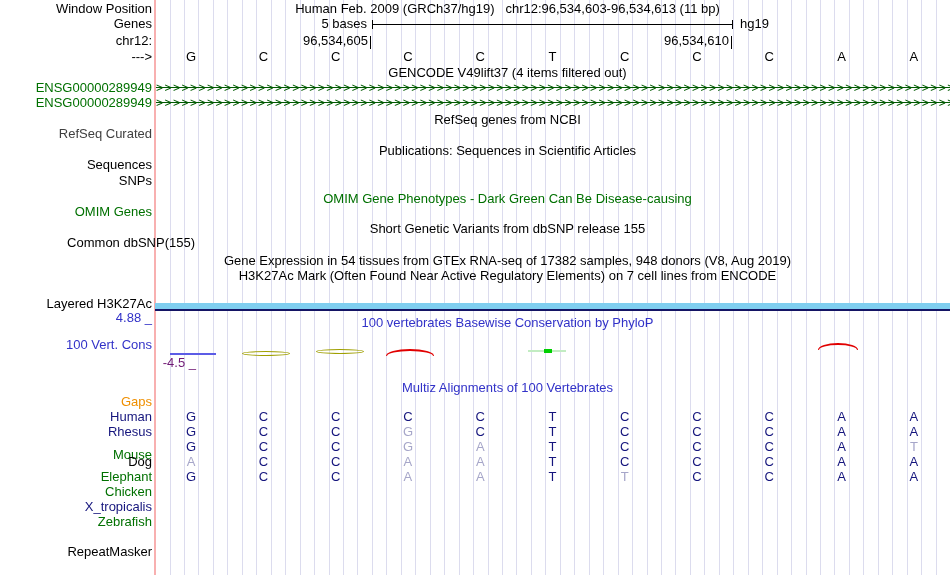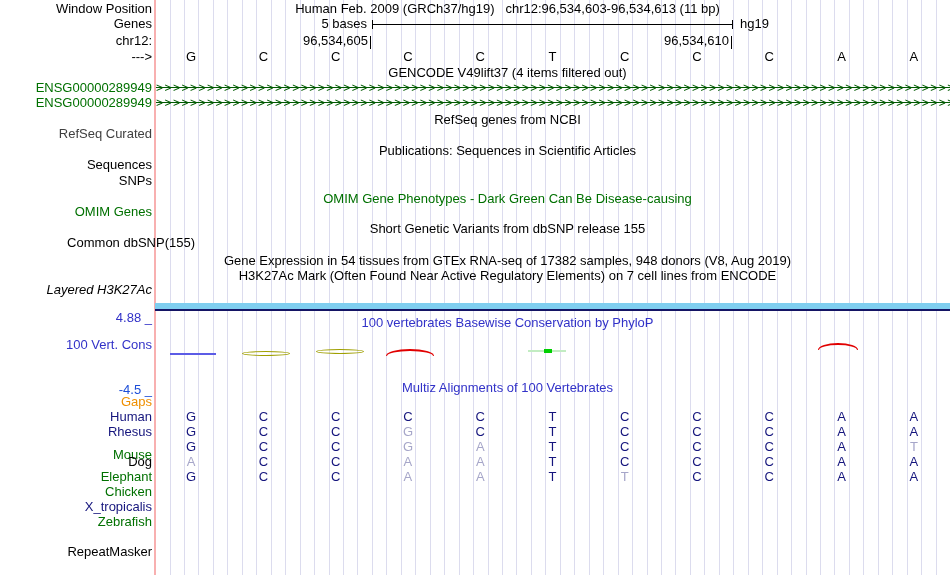--- a/index.html
+++ b/index.html
@@ -129,28 +129,28 @@
   <div class="side" style="top:174px;">SNPs</div>
 
   <div class="ctr" style="top: 192px; color: rgb(0, 112, 0);">OMIM Gene Phenotypes - Dark Green Can Be Disease-causing</div>
   <div class="side" style="top: 205px; color: rgb(0, 112, 0);">OMIM Genes</div>
 
   <div class="ctr" style="top:222px;">Short Genetic Variants from dbSNP release 155</div>
   <div class="side" style="top:236px;margin-left:43px;">Common dbSNP(155)</div>
 
   <div class="ctr" style="top:254px;">Gene Expression in 54 tissues from GTEx RNA-seq of 17382 samples, 948 donors (V8, Aug 2019)</div>
   <div class="ctr" style="top:269px;">H3K27Ac Mark (Often Found Near Active Regulatory Elements) on 7 cell lines from ENCODE</div>
-  <div class="side" style="top:283px;font-style:italic;">Layered H3K27Ac</div>
+  <div class="side" style="top:297px;">Layered H3K27Ac</div>
   <div class="abs" style="top: 303px; left: 155px; width: 795px; height: 6px; background: rgb(127, 206, 239);"></div>
   <div class="abs" style="top: 309px; left: 155px; width: 795px; height: 2px; background: rgb(20, 20, 100);"></div>
 
   <div class="side" style="top: 311px; color: rgb(50, 50, 200);">4.88 _</div>
   <div class="ctr" style="top: 316px; color: rgb(50, 50, 200);">100 vertebrates Basewise Conservation by PhyloP</div>
   <div class="side" style="top: 338px; color: rgb(50, 50, 200);">100 Vert. Cons</div>
-  <div class="side" style="top: 383px; color: #1d4ed8;">-4.5 _</div>
+  <div class="side" style="top: 356px; color: #701a75; padding-left: 44px;">-4.5 _</div>
   <div id="cons-marks">
       <div class="mark" style="left: 170px; top: 353px; width: 46px; height: 2px; background: rgb(92, 92, 230);"></div>
       <div class="mark" style="left: 242px; top: 351px; width: 48px; height: 5px; border: 1px solid rgb(159, 159, 0); border-radius: 50%; box-sizing: border-box;"></div>
       <div class="mark" style="left: 316px; top: 349px; width: 48px; height: 5px; border: 1px solid rgb(159, 159, 0); border-radius: 50%; box-sizing: border-box;"></div>
       <div class="mark" style="left: 386px; top: 349px; width: 48px; height: 7px; border-top: 2px solid rgb(225, 0, 0); border-left: 1px solid rgb(225, 0, 0); border-right: 1px solid rgb(225, 0, 0); border-radius: 50% 50% 0px 0px / 100% 100% 0px 0px; box-sizing: border-box;"></div>
       <div class="mark" style="left: 528px; top: 350px; width: 38px; height: 1.5px; background: rgb(194, 236, 194);"></div>
       <div class="mark" style="left: 544px; top: 349px; width: 8px; height: 4px; background: rgb(0, 207, 0);"></div>
       <div class="mark" style="left: 818px; top: 343px; width: 40px; height: 7px; border-top: 2px solid rgb(225, 0, 0); border-left: 1px solid rgb(225, 0, 0); border-right: 1px solid rgb(225, 0, 0); border-radius: 50% 50% 0px 0px / 100% 100% 0px 0px; box-sizing: border-box;"></div>
     </div>
 

